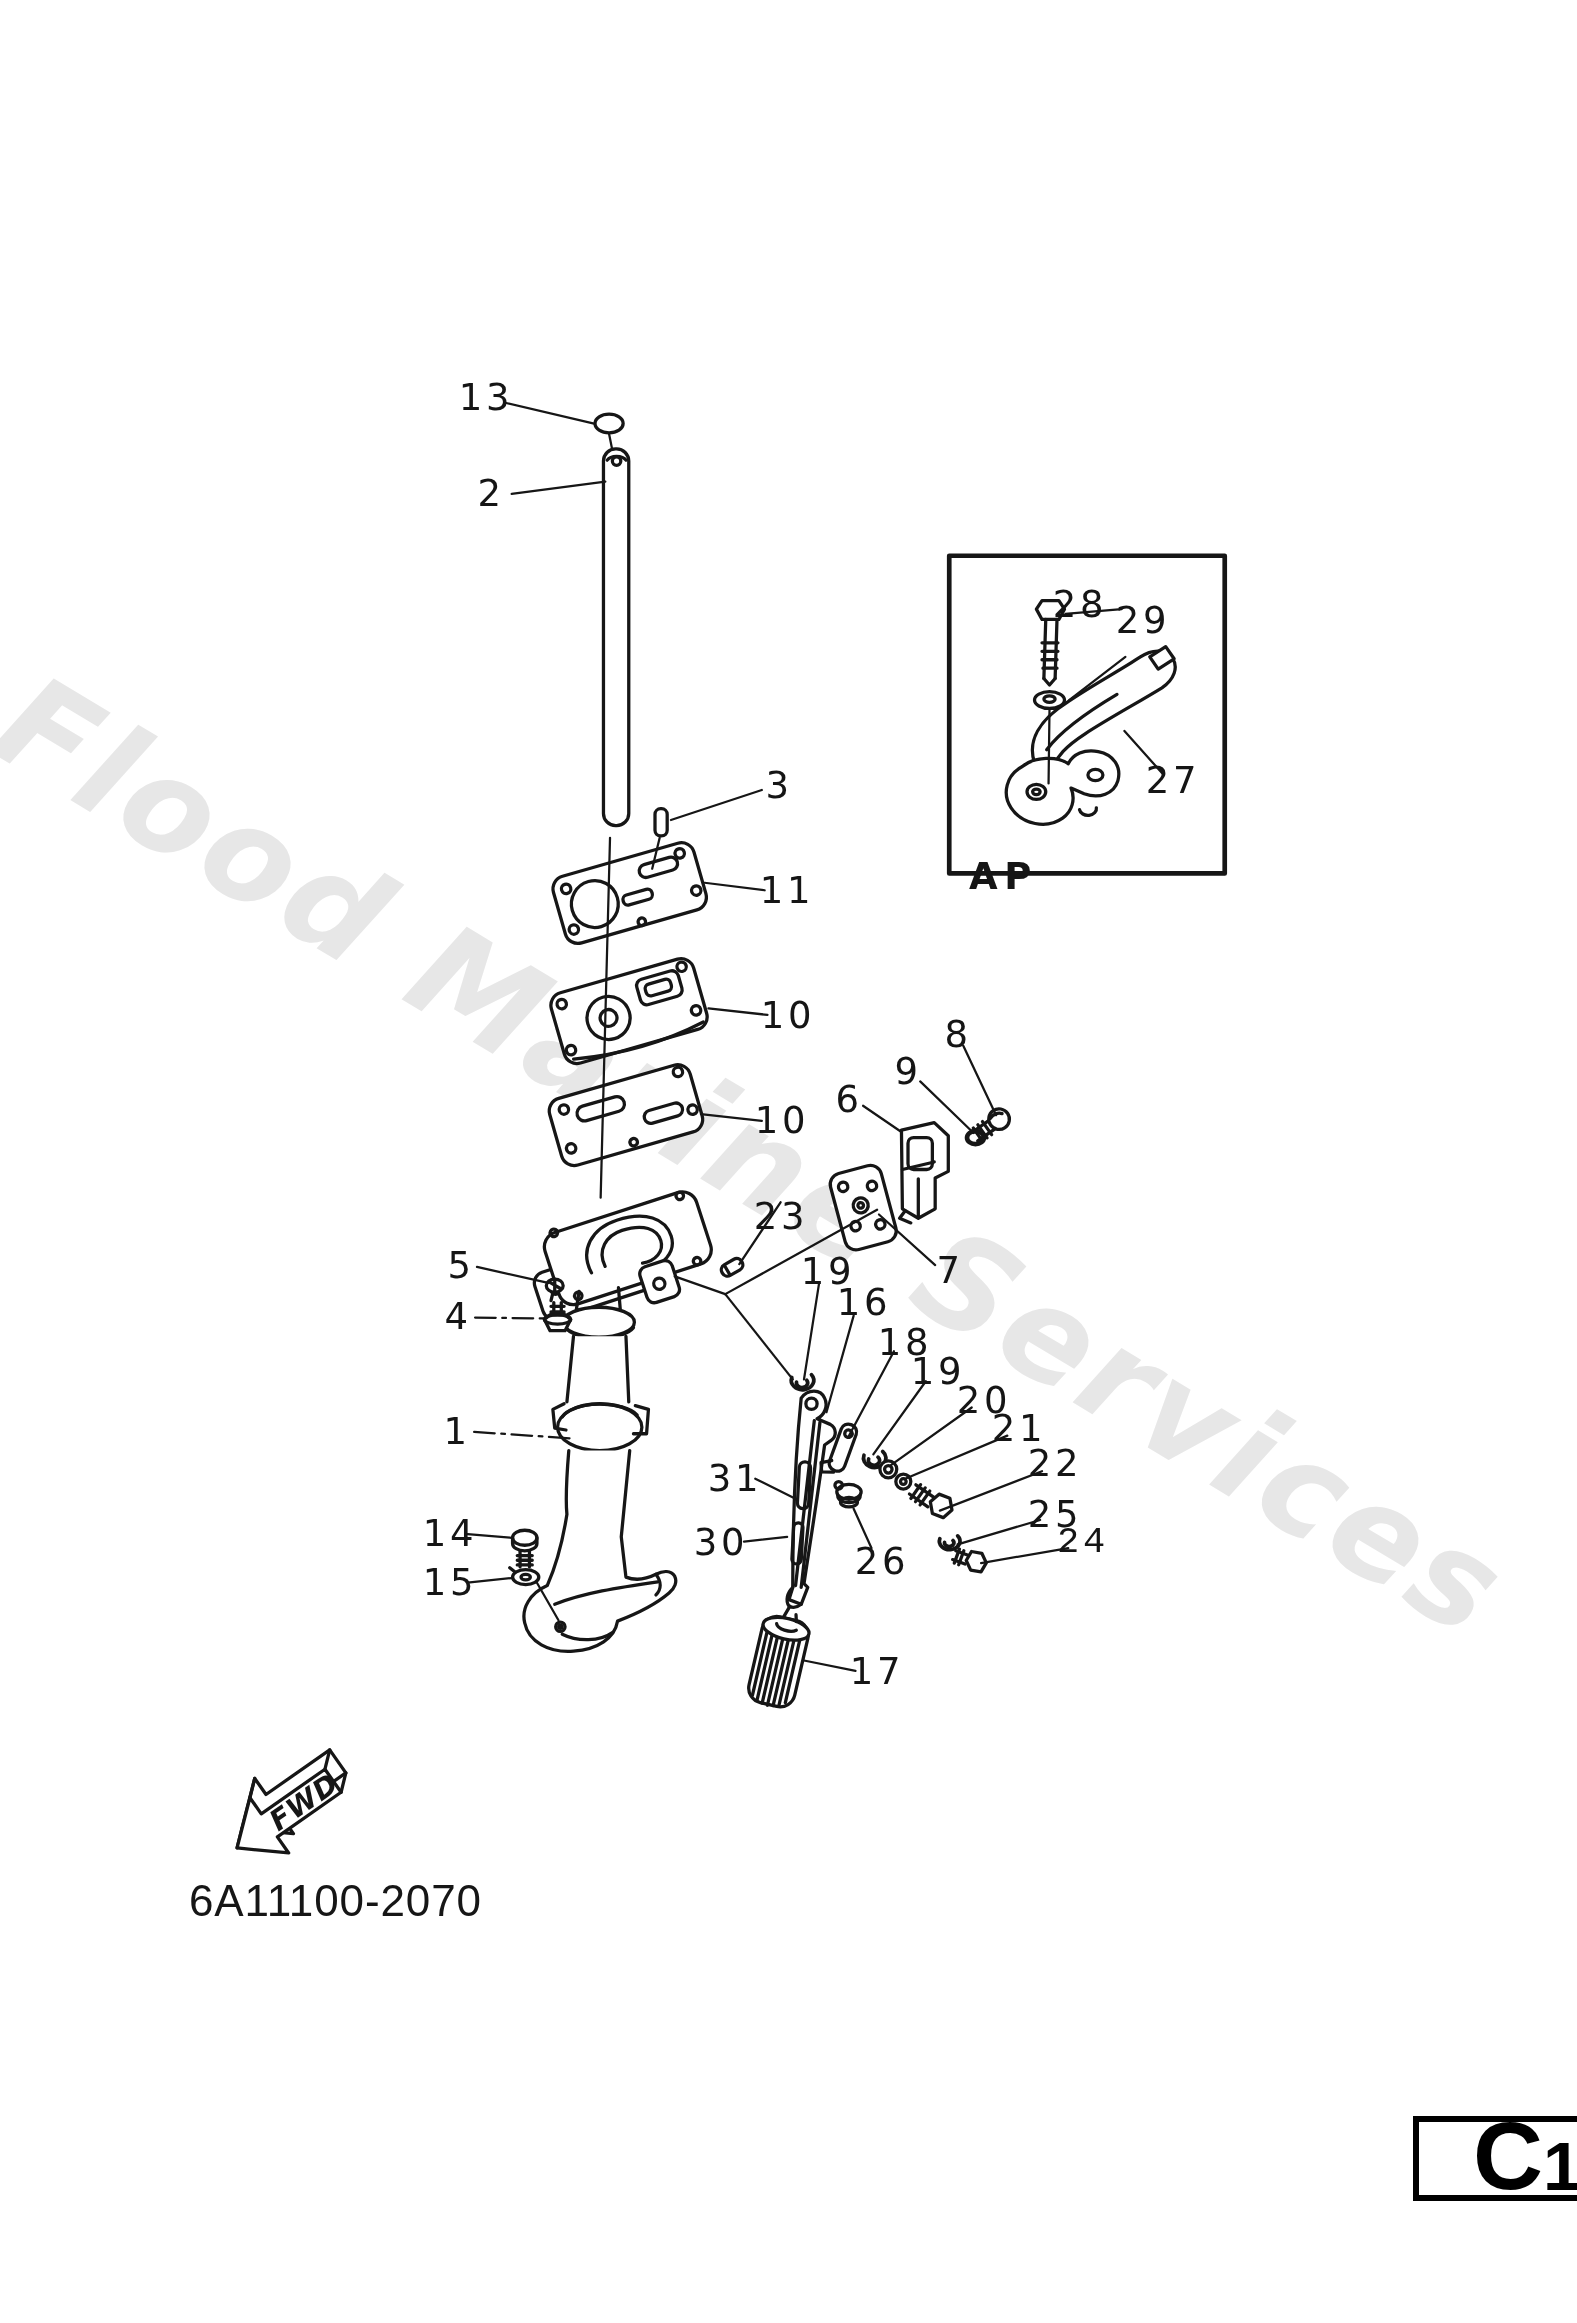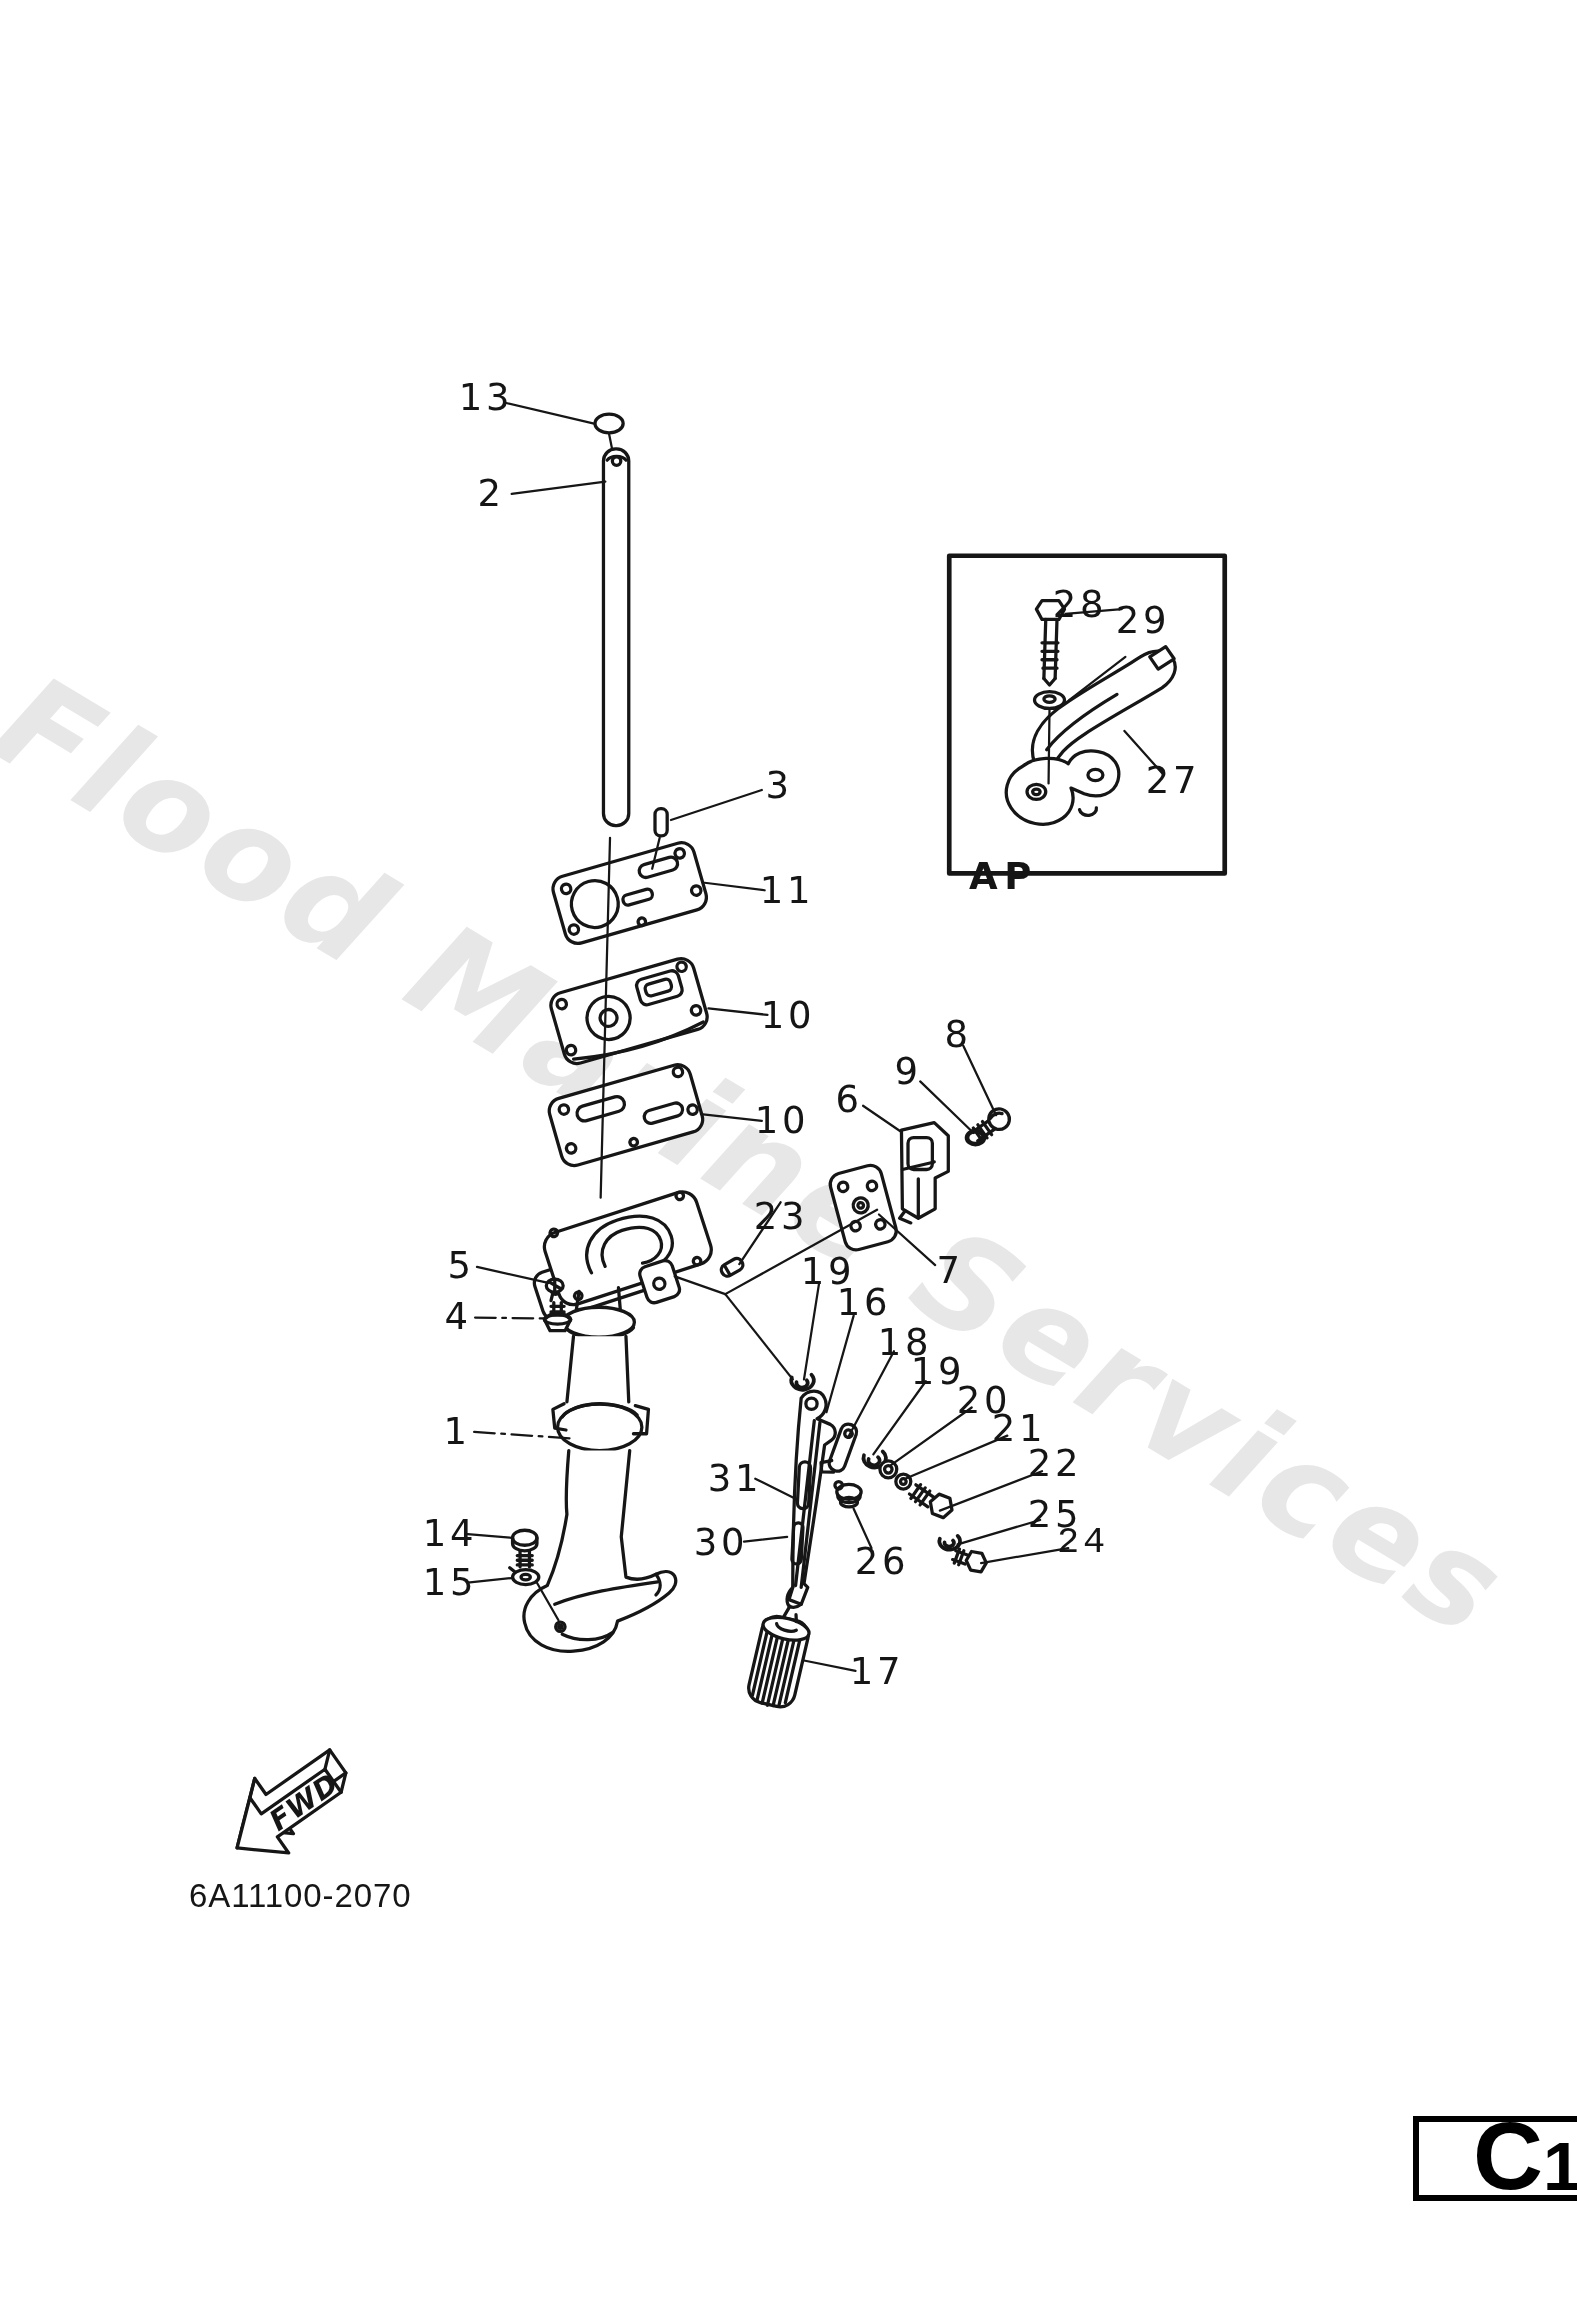--- a/index.html
+++ b/index.html
@@ -9,21 +9,21 @@
         transform-origin:0 0;font-family:"DejaVu Sans",sans-serif;
         font-style:italic;font-weight:700;font-size:131px;letter-spacing:4.7px;
         white-space:nowrap;user-select:none;}
   #diagram{position:absolute;left:0;top:0;}
   .callout{position:absolute;transform:translate(-50%,-50%);
         font-family:"DejaVu Sans",sans-serif;font-size:37px;
         letter-spacing:3.7px;color:#151515;white-space:nowrap;line-height:1;}
   .ap-label{position:absolute;left:969px;top:826px;
         font-family:"DejaVu Sans",sans-serif;font-size:37px;font-weight:700;
         letter-spacing:6.6px;color:#151515;line-height:1;margin-top:32px;}
-  .code{position:absolute;left:189px;top:1879px;font-size:33px;color:#161616;
+  .code{position:absolute;left:189px;top:1879px;font-size:44px;color:#161616;
         font-family:"Liberation Sans",sans-serif;letter-spacing:0.9px;line-height:1;}
   .c1box{position:absolute;left:1413px;top:2116px;width:184px;height:85px;
         border:6.6px solid #000;box-sizing:border-box;background:#fff;
         display:flex;align-items:flex-end;justify-content:flex-start;
         padding-left:54px;padding-bottom:3.7px;}
   .c-main{font-size:97px;font-weight:700;line-height:0.72;
         font-family:"Liberation Sans",sans-serif;color:#000;}
   .c-sub{font-size:69px;font-weight:700;line-height:0.70;
         font-family:"Liberation Sans",sans-serif;color:#000;}
 </style>

